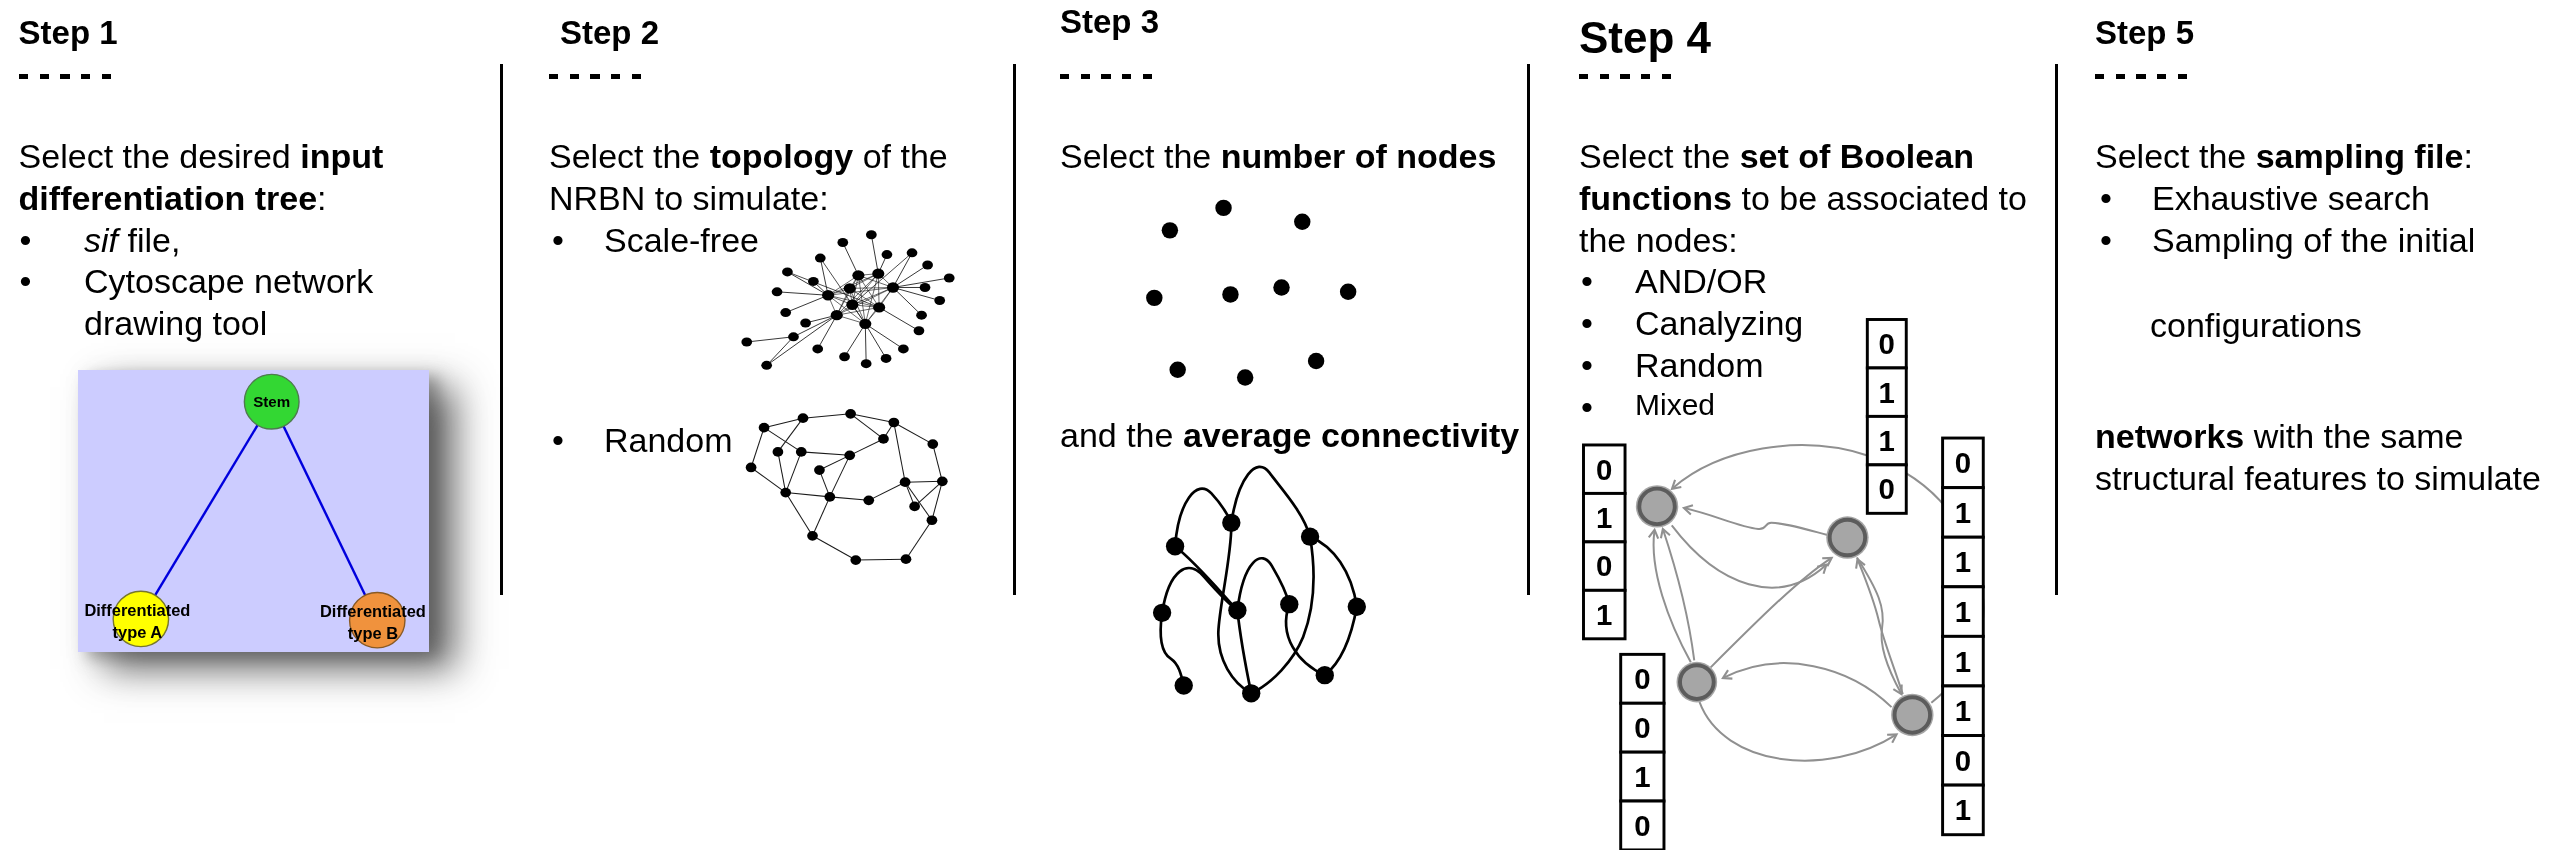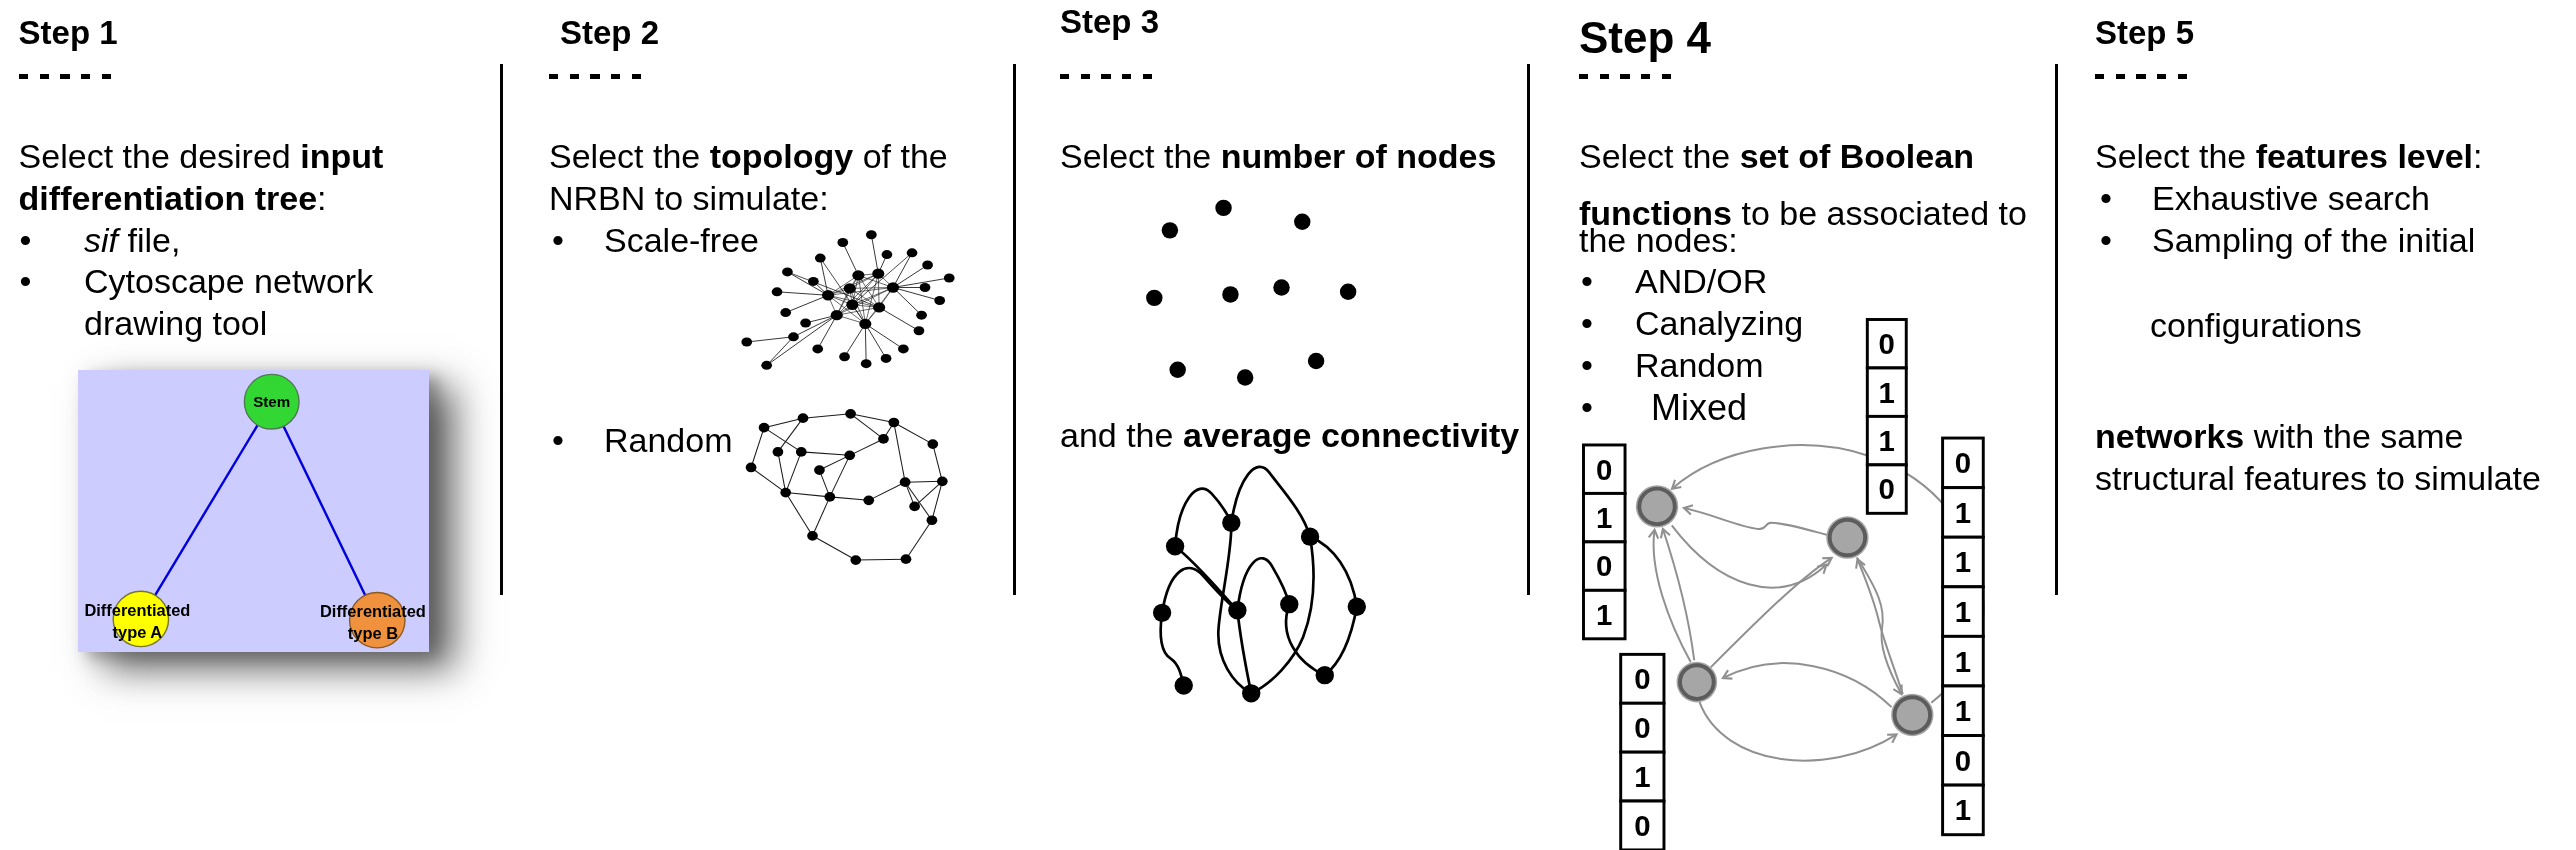--- a/index.html
+++ b/index.html
@@ -300,31 +300,31 @@
     <div class="t" style="left:84px;top:306px;font-size:34px;">drawing tool</div>
     <div class="t" style="left:549px;top:139px;font-size:34px;">Select the <b>topology</b> of the</div>
     <div class="t" style="left:549px;top:181px;font-size:34px;">NRBN to simulate:</div>
     <div class="t" style="left:552px;top:223px;font-size:34px;">•</div>
     <div class="t" style="left:604px;top:223px;font-size:34px;">Scale-free</div>
     <div class="t" style="left:552px;top:423px;font-size:34px;">•</div>
     <div class="t" style="left:604px;top:423px;font-size:34px;">Random</div>
     <div class="t" style="left:1060px;top:139px;font-size:34px;">Select the <b>number of nodes</b></div>
     <div class="t" style="left:1060px;top:418px;font-size:34px;">and the <b>average connectivity</b></div>
     <div class="t" style="left:1579px;top:139px;font-size:34px;">Select the <b>set of Boolean</b></div>
-    <div class="t" style="left:1579px;top:181px;font-size:34px;margin-top:15px;"><b>functions</b> to be associated to</div>
+    <div class="t" style="left:1579px;top:181px;font-size:34px;"><b>functions</b> to be associated to</div>
     <div class="t" style="left:1579px;top:223px;font-size:34px;">the nodes:</div>
     <div class="t" style="left:1581px;top:264px;font-size:34px;">•</div>
     <div class="t" style="left:1635px;top:264px;font-size:34px;">AND/OR</div>
     <div class="t" style="left:1581px;top:306px;font-size:34px;">•</div>
     <div class="t" style="left:1635px;top:306px;font-size:34px;">Canalyzing</div>
     <div class="t" style="left:1581px;top:348px;font-size:34px;">•</div>
     <div class="t" style="left:1635px;top:348px;font-size:34px;">Random</div>
     <div class="t" style="left:1581px;top:390px;font-size:34px;">•</div>
-    <div class="t" style="left:1635px;top:390px;font-size:36px;margin-left:16px;">Mixed</div>
-    <div class="t" style="left:2095px;top:139px;font-size:34px;">Select the <b>features level</b>:</div>
+    <div class="t" style="left:1635px;top:390px;font-size:30px;">Mixed</div>
+    <div class="t" style="left:2095px;top:139px;font-size:34px;">Select the <b>sampling file</b>:</div>
     <div class="t" style="left:2100px;top:181px;font-size:34px;">•</div>
     <div class="t" style="left:2152px;top:181px;font-size:34px;">Exhaustive search</div>
     <div class="t" style="left:2100px;top:223px;font-size:34px;">•</div>
     <div class="t" style="left:2152px;top:223px;font-size:34px;">Sampling of the initial</div>
     <div class="t" style="left:2150px;top:264px;font-size:34px;margin-top:44px;">configurations</div>
     <div class="t" style="left:2095px;top:419px;font-size:34px;"><b>networks</b> with the same</div>
     <div class="t" style="left:2095px;top:461px;font-size:34px;">structural features to simulate</div>
 </div>
 
 </body></html>

